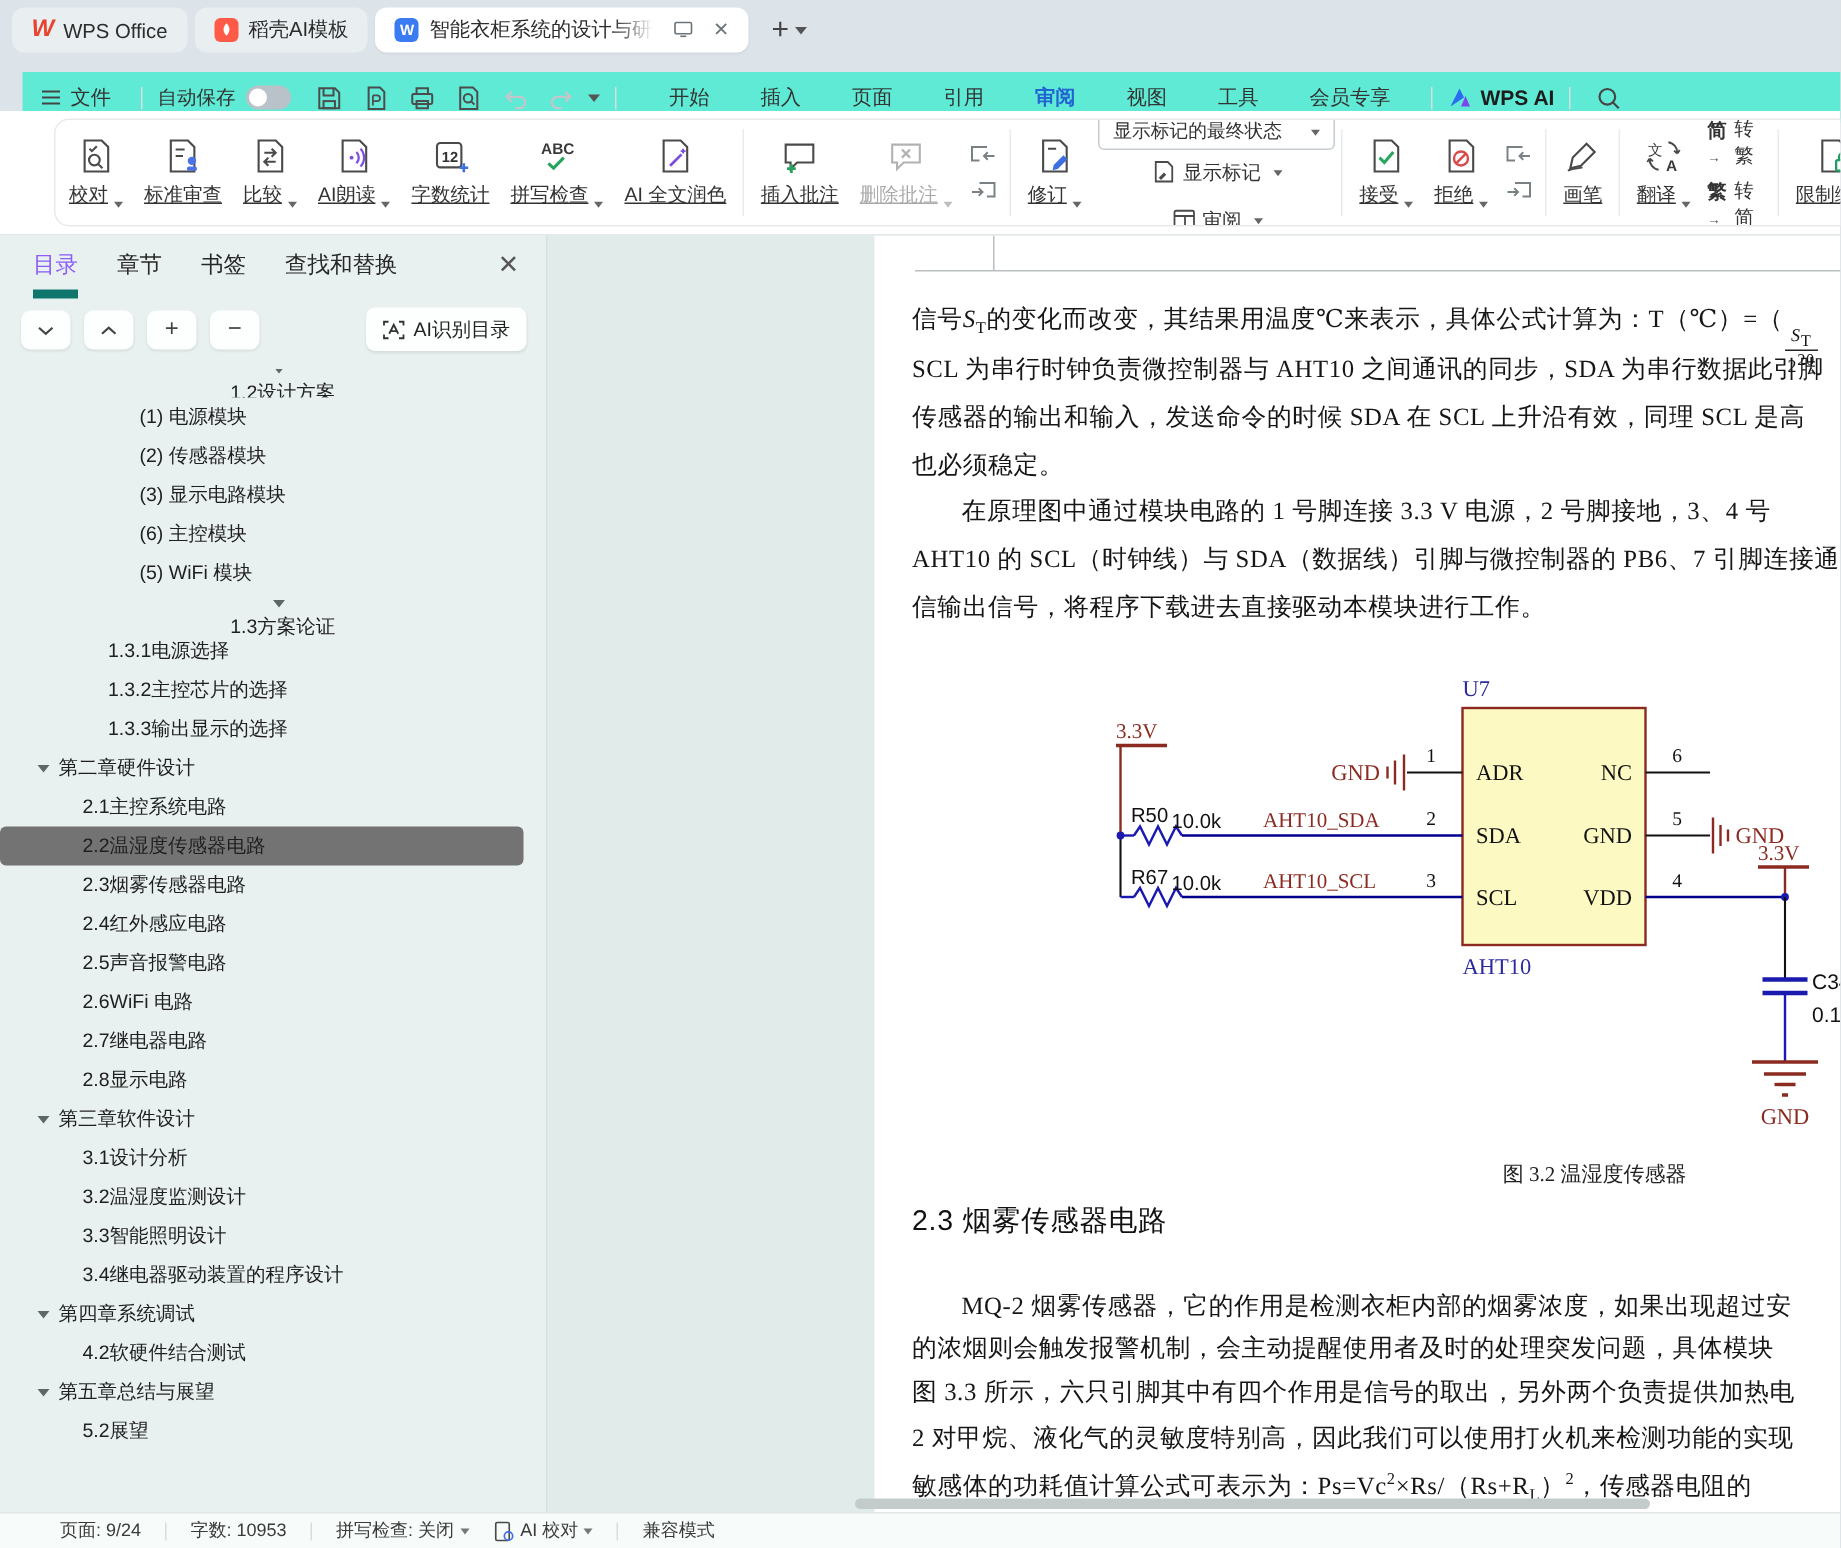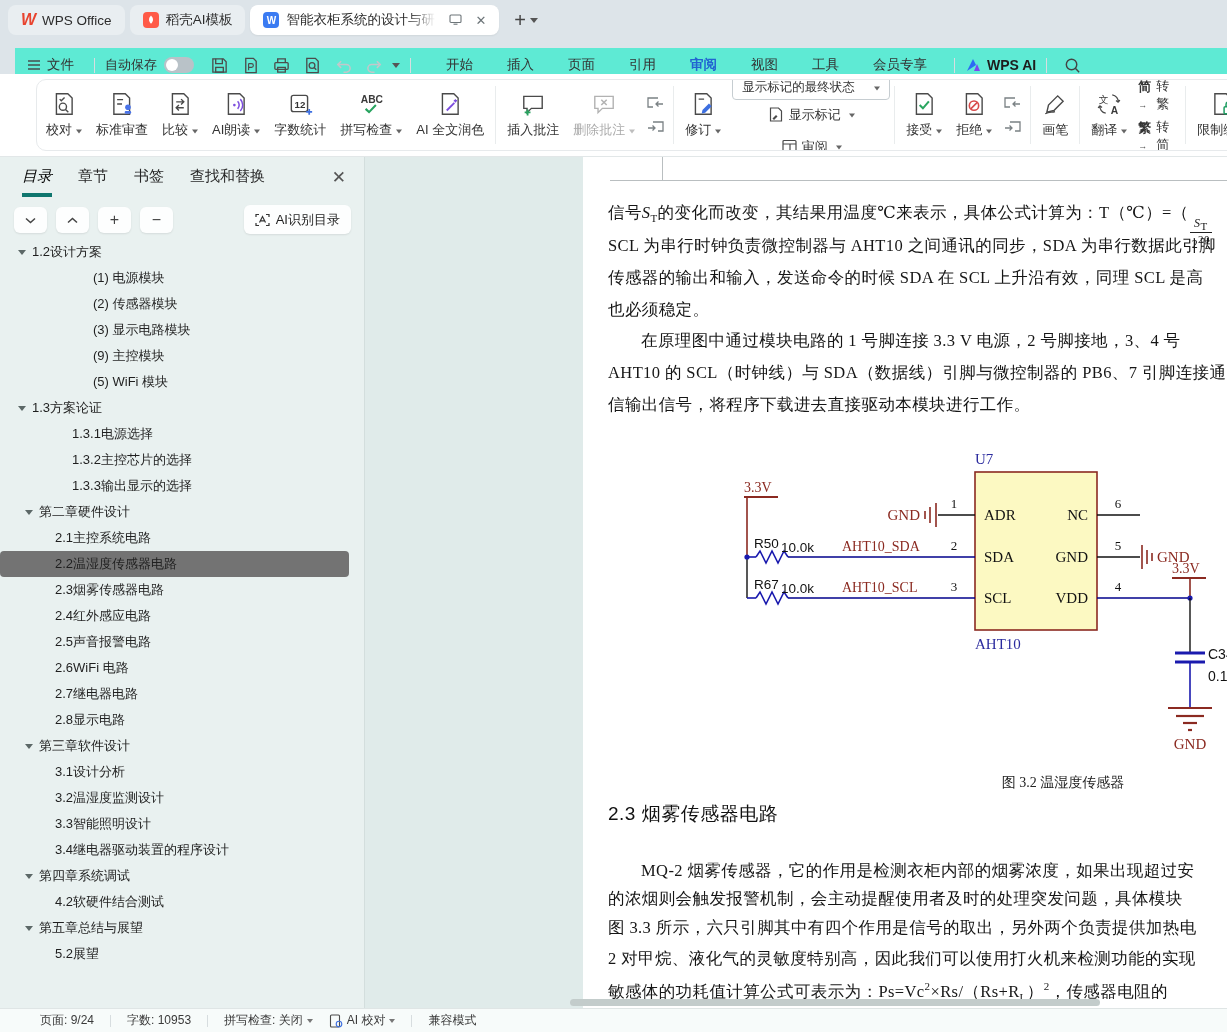--- a/index.html
+++ b/index.html
@@ -33,21 +33,21 @@
   .mitem{padding:0 17px;height:34px;display:flex;align-items:center;position:relative;cursor:default;}
   .mitem.active{color:#2264d1;font-weight:bold;}
   .mitem.active::after{content:"";position:absolute;left:50%;transform:translateX(-50%);bottom:1px;
                        width:26px;height:3px;border-radius:2px;background:#2264d1;}
   .wpsai{display:flex;align-items:center;gap:5px;font-size:14px;color:#1d1d1d;font-weight:bold;}
   
   .ribbon{position:absolute;left:0;top:74px;width:100%;height:83px;background:#fff;border-bottom:1px solid #e2e7e8;box-sizing:border-box;}
   .rpanel{position:absolute;left:36px;top:5px;right:-12px;bottom:5px;border:1px solid #e7eaec;border-radius:10px;
           display:flex;align-items:center;background:#fff;padding:0 2px;overflow:hidden;}
   .rbtn{display:flex;flex-direction:column;align-items:center;gap:4px;padding:0 7px;font-size:13px;color:#333;white-space:nowrap;cursor:default;}
-  .rbtn .lbl{display:flex;align-items:center;}
+  .rbtn .lbl{display:flex;align-items:flex-end;text-decoration:underline;}
   .ric{width:26px;height:26px;display:block;}
   .ric svg{width:100%;height:100%;}
   .car{display:inline-block;width:0;height:0;border:3.5px solid transparent;border-top:4.5px solid #666;
        margin-left:4px;transform:translateY(2.5px);}
   .dis{opacity:.42;}
   .rdiv{width:1px;height:58px;background:#e9eced;margin:0 4px;flex:none;}
   .navcol{display:flex;flex-direction:column;gap:9px;margin:0 4px;}
   .navcol .nico{width:19px;height:15px;}
   .nico svg{width:100%;height:100%;}
   .revwrap{display:flex;flex-direction:column;gap:6px;margin-left:4px;}
@@ -60,34 +60,34 @@
   .zhcol{display:flex;flex-direction:column;gap:5px;position:relative;padding:0 12px 0 4px;}
   .zhrow{display:flex;align-items:center;gap:5px;font-size:13px;}
   .zh-ic{font-size:13px;font-weight:bold;color:#333;}
   .zh-ic small{font-size:9px;color:#555;}
   .corner{position:absolute;right:2px;bottom:-6px;color:#9aa0a3;font-size:10px;}
   
   .sidebar{position:absolute;left:0;top:157px;width:365px;bottom:24px;background:#e9f1f0;
            border-right:1px solid #d3dedd;box-sizing:border-box;overflow:hidden;}
   .stabs{position:absolute;left:22px;top:10px;display:flex;gap:26px;font-size:15px;color:#272727;}
   .stab{padding-bottom:7px;cursor:default;}
-  .stab.active{color:#000000;border-bottom:4px solid #0f766e;font-style:italic;}
+  .stab.active{color:#8b5cf6;border-bottom:6px solid #0f766e;}
   .sclose{position:absolute;right:18px;top:10px;font-size:17px;color:#555;}
   .sbtns{position:absolute;left:14px;top:50px;display:flex;gap:9px;}
   .sbtn{width:33px;height:26px;background:#fdfefe;border-radius:6px;box-shadow:0 1px 2px rgba(0,0,0,.09);
         display:flex;align-items:center;justify-content:center;font-size:13px;color:#444;}
   .aibtn{position:absolute;right:13px;top:48px;height:29px;background:#fdfefe;border-radius:6px;
          box-shadow:0 1px 2px rgba(0,0,0,.09);display:flex;align-items:center;gap:6px;
          padding:0 11px;font-size:13px;color:#1f1f1f;}
   .toclist{position:absolute;left:0;top:82px;right:0;bottom:0;font-size:13px;color:#1f1f1f;overflow:hidden;}
   .toc-item{display:flex;align-items:center;height:26px;margin-right:15px;border-radius:4px;white-space:nowrap;}
   .toc-item .arrow{display:none;width:0;height:0;border:4px solid transparent;border-top:5px solid #5c6867;
                    margin:5px 6px 0 0;flex:none;}
   .toc-item.has-arrow .arrow{display:block;}
-  .lvl-ch{padding-left:25px;} .lvl-sub{padding-left:18px;} .lvl-sec{padding-left:55px;}
+  .lvl-ch{padding-left:25px;} .lvl-sub{padding-left:28px;flex-direction:column;} .lvl-sec{padding-left:55px;}
   .lvl-sub2{padding-left:72px;} .lvl-paren{padding-left:93px;}
   .toc-item.selected{background:#737373;}
   .toc-item.cut{clip-path:inset(7px 0 0 0);}
   
   .docarea{position:absolute;left:365px;top:157px;right:0;bottom:24px;background:#e0ebea;overflow:hidden;}
   .page{position:absolute;left:218px;top:0;width:1010px;height:100%;background:#fff;}
   .mline{position:absolute;left:27px;top:23px;width:983px;height:0;border-top:1px solid #b9bec0;}
   .mtick{position:absolute;left:79px;top:0;width:0;height:23px;border-left:1px solid #b9bec0;}
   .dline{position:absolute;left:25px;white-space:nowrap;color:#161616;font-size:16.5px;letter-spacing:.4px;
          font-family:"Liberation Serif","DejaVu Serif",serif;margin-top:20px;}
@@ -583,21 +583,21 @@
         <div class="toc-item lvl-paren">
 
           <span>(2) 传感器模块</span>
         </div>
         <div class="toc-item lvl-paren">
 
           <span>(3) 显示电路模块</span>
         </div>
         <div class="toc-item lvl-paren">
 
-          <span>(9) 主控模块</span>
+          <span>(6) 主控模块</span>
         </div>
         <div class="toc-item lvl-paren">
 
           <span>(5) WiFi 模块</span>
         </div>
         <div class="toc-item lvl-sub has-arrow">
           <span class="arrow"></span>
           <span>1.3方案论证</span>
         </div>
         <div class="toc-item lvl-sub2">

